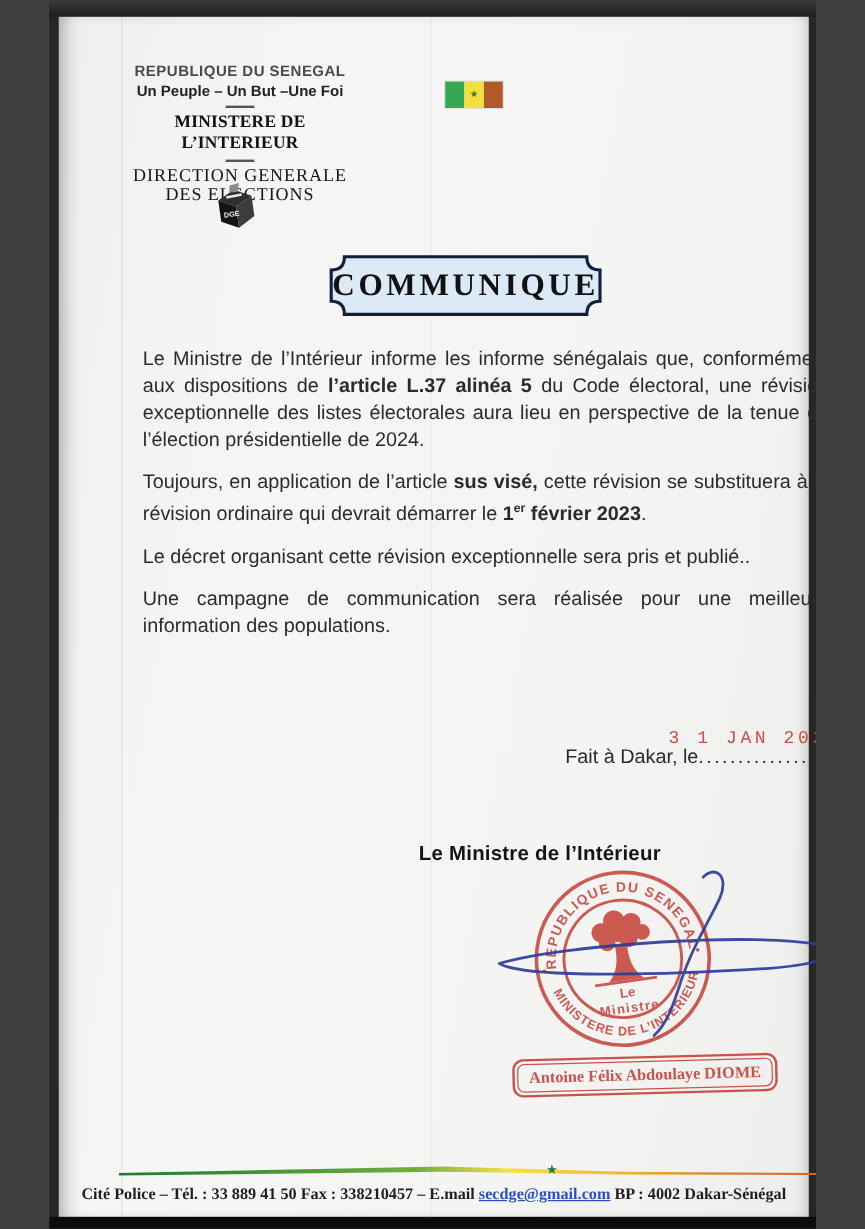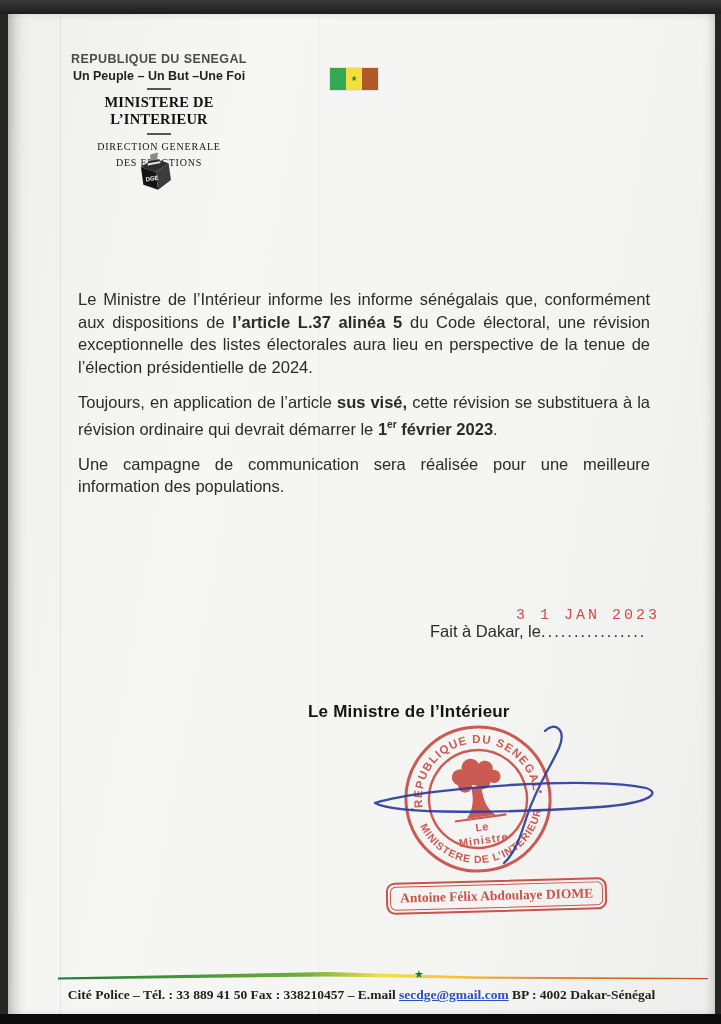--- a/index.html
+++ b/index.html
@@ -1,32 +1,32 @@
 <!DOCTYPE html>
 <html><head>
 <meta charset="utf-8">
 <style>
   html,body{margin:0;padding:0;background:#404040;font-family:"Liberation Sans",sans-serif;}
-  .stage{position:relative;width:721px;height:1024px;margin:0 auto;background:#262626;overflow:hidden;}
+  .stage{position:relative;width:639px;height:1024px;margin:0 auto;background:#262626;overflow:hidden;}
   .frame-top{position:absolute;left:0;top:0;width:721px;height:14px;background:linear-gradient(#3a3a3a,#1c1c1c);}
   .frame-bottom{position:absolute;left:0;bottom:0;width:721px;height:10px;background:#0c0c0c;}
   .paper{position:absolute;left:8px;top:14px;right:6px;bottom:9px;
          background:linear-gradient(100deg,#efefed,#f6f6f4 28%,#f4f4f2 70%,#eeeeec);
          box-shadow:inset 12px 0 18px -12px rgba(0,0,0,.45), inset -8px 0 14px -10px rgba(0,0,0,.35);}
   .crease{position:absolute;top:0;bottom:0;width:1px;background:rgba(0,0,0,.07);}
   .crease.c1{left:52px;}
   .crease.c2{left:310px;background:rgba(0,0,0,.04);}
 
   
   .hdr{position:absolute;left:56px;top:38px;width:190px;text-align:center;color:#333;}
   .hdr .republic{font-size:12.5px;letter-spacing:.4px;color:#4a4a4a;font-weight:600;}
   .hdr .motto{font-size:12.5px;font-weight:bold;color:#222;margin-top:3px;text-align:center;}
   .hdr .divider{width:24px;border-top:2px solid #555;margin:5px auto 4px auto;}
   .hdr .ministry{font-family:"Liberation Serif",serif;font-weight:bold;font-size:14.5px;color:#111;letter-spacing:.2px;}
-  .hdr .direction{font-family:"Liberation Serif",serif;font-size:10px;color:#151515;letter-spacing:.8px;line-height:16px;}
+  .hdr .direction{font-family:"Liberation Serif",serif;font-size:15px;color:#151515;letter-spacing:.8px;line-height:16px;}
   .ballot{position:absolute;left:127px;top:138px;width:42px;height:44px;}
 
   
   .flag{position:absolute;left:322px;top:54px;width:48px;height:22px;display:flex;box-shadow:0 0 0 1px rgba(0,0,0,.08);}
   .flag div{flex:1;}
   .flag .mid{position:relative;}
   .flag .star{position:absolute;left:50%;top:50%;transform:translate(-50%,-54%);font-size:8px;color:#3d7a33;line-height:8px;}
 
   
   .plaque{position:absolute;left:224px;top:197px;width:230px;height:54px;}
@@ -93,24 +93,31 @@
     </svg>
 
     <div class="flag">
       <div style="background:#35a854"></div>
       <div class="mid" style="background:#f3df3e">
         <span class="star">★</span>
       </div>
       <div style="background:#b05a28"></div>
     </div>
 
+    <div class="plaque">
+      <svg width="230" height="54" viewBox="0 0 230 54">
+        <path d="M14,3 L216,3 Q216,14 227,14 V40 Q216,40 216,51 L14,51 Q14,40 3,40 V14 Q14,14 14,3 Z" fill="#dce9f6" stroke="#101f3c" stroke-width="2.6"></path>
+      </svg>
+      <div class="label">COMMUNIQUE</div>
+    </div>
 
     <div class="bodytext">
       <p><span class="">Le Ministre de l’Intérieur informe les informe sénégalais que, conformément aux dispositions de </span><span class="b ">l’article L.37 alinéa 5</span><span class=""> du Code électoral, une révision exceptionnelle des listes électorales aura lieu en perspective de la tenue de l’élection présidentielle de 2024.</span></p>
       <p><span class="">Toujours, en application de l’article </span><span class="b ">sus visé,</span><span class=""> cette révision se substituera à la révision ordinaire qui devrait démarrer le </span><span class="b ">1</span><span class="b sup">er</span><span class="b "> février 2023</span><span class="">.</span></p>
+      <p><span class="">Le décret organisant cette révision exceptionnelle sera pris et publié..</span></p>
       <p><span class="">Une campagne de communication sera réalisée pour une meilleure information des populations.</span></p>
     </div>
 
     <div class="dateline">
       <span>Fait à Dakar, le</span><span class="dots">................</span>
       <span class="datestamp">3 1 JAN 2023</span>
     </div>
 
     <div class="minister-title">Le Ministre de l’Intérieur</div>
 

